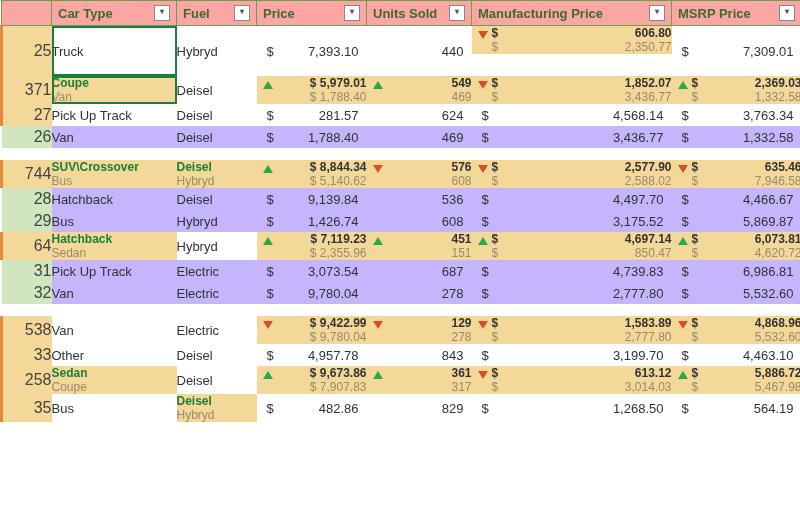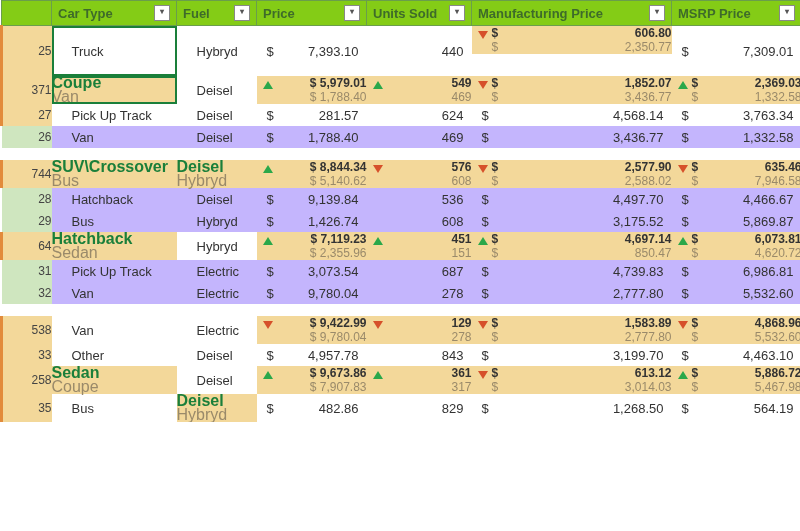--- a/index.html
+++ b/index.html
@@ -1,29 +1,29 @@
 <!DOCTYPE html>
 <html><head>
 <meta charset="utf-8">
 <style>
 html,body{margin:0;padding:0;font-family:"Segoe UI",Arial,sans-serif;font-size:13px;color:#333;background:#fff}
 .grid{width:800px;border-collapse:collapse;table-layout:fixed}
 .grid td{padding:0;border:0;height:22px;vertical-align:middle;box-sizing:border-box}
-.grid .hdr td{background:#84cc16;border:1px solid #6a9e4b;font-weight:600;color:#3e6b2a}
+.grid .hdr td{background:#fca5a5;border:1px solid #6a9e4b;font-weight:600;color:#3e6b2a}
 .grid .hdr .lbl{padding:4px 6px;display:flex;align-items:center;justify-content:space-between}
 .drop{width:14px;height:14px;border:1px solid #888;background:#fff;font-size:8px;line-height:12px;text-align:center;color:#555;cursor:pointer}
-.rownum{text-align:right;padding-right:10px;color:#444;font-size:12px}
+.rownum{text-align:right;padding-right:10px;color:#444;font-size:16px}
 .rownum.tan{background:#f3d89a;border-left:3px solid #e28b3b}
 .rownum.grn{background:#cfe6bf}
-td.txt{padding-left:20px}
+td.txt{padding-left:0}
 td.money,td.num{text-align:right;padding-right:8px}
 td.money .cur{float:left;padding-left:10px}
 .band-grn{background:#c4b5fd}
 .sel{outline:2px solid #1a7f3a;outline-offset:-2px}
-.diff{font-size:16px;line-height:14px;padding:1px 6px 1px 22px;position:relative}
+.diff{font-size:12px;line-height:14px;padding:1px 6px 1px 22px;position:relative}
 .diff.up{color:#1a7f3a}
 .diff .a{display:block;font-weight:600}
 .diff .b{display:block;color:#9a8a6a}
 .diffcell{background:#f3d89a;border:1px solid #e28b3b;box-sizing:border-box}
 .diff-money{text-align:right;padding-right:8px;font-size:12px;line-height:14px;position:relative}
 .diff-money .tri{position:absolute;left:6px;top:5px;width:0;height:0}
 .diff-money.up .tri{border-left:5px solid transparent;border-right:5px solid transparent;border-bottom:8px solid #2aa84a}
 .diff-money.dn .tri{border-left:5px solid transparent;border-right:5px solid transparent;border-top:8px solid #d6502a}
 .diff-money .row1{display:flex;justify-content:space-between;padding-left:20px;font-weight:600}
 .diff-money .row2{display:flex;justify-content:space-between;padding-left:20px;color:#9a8a6a}

